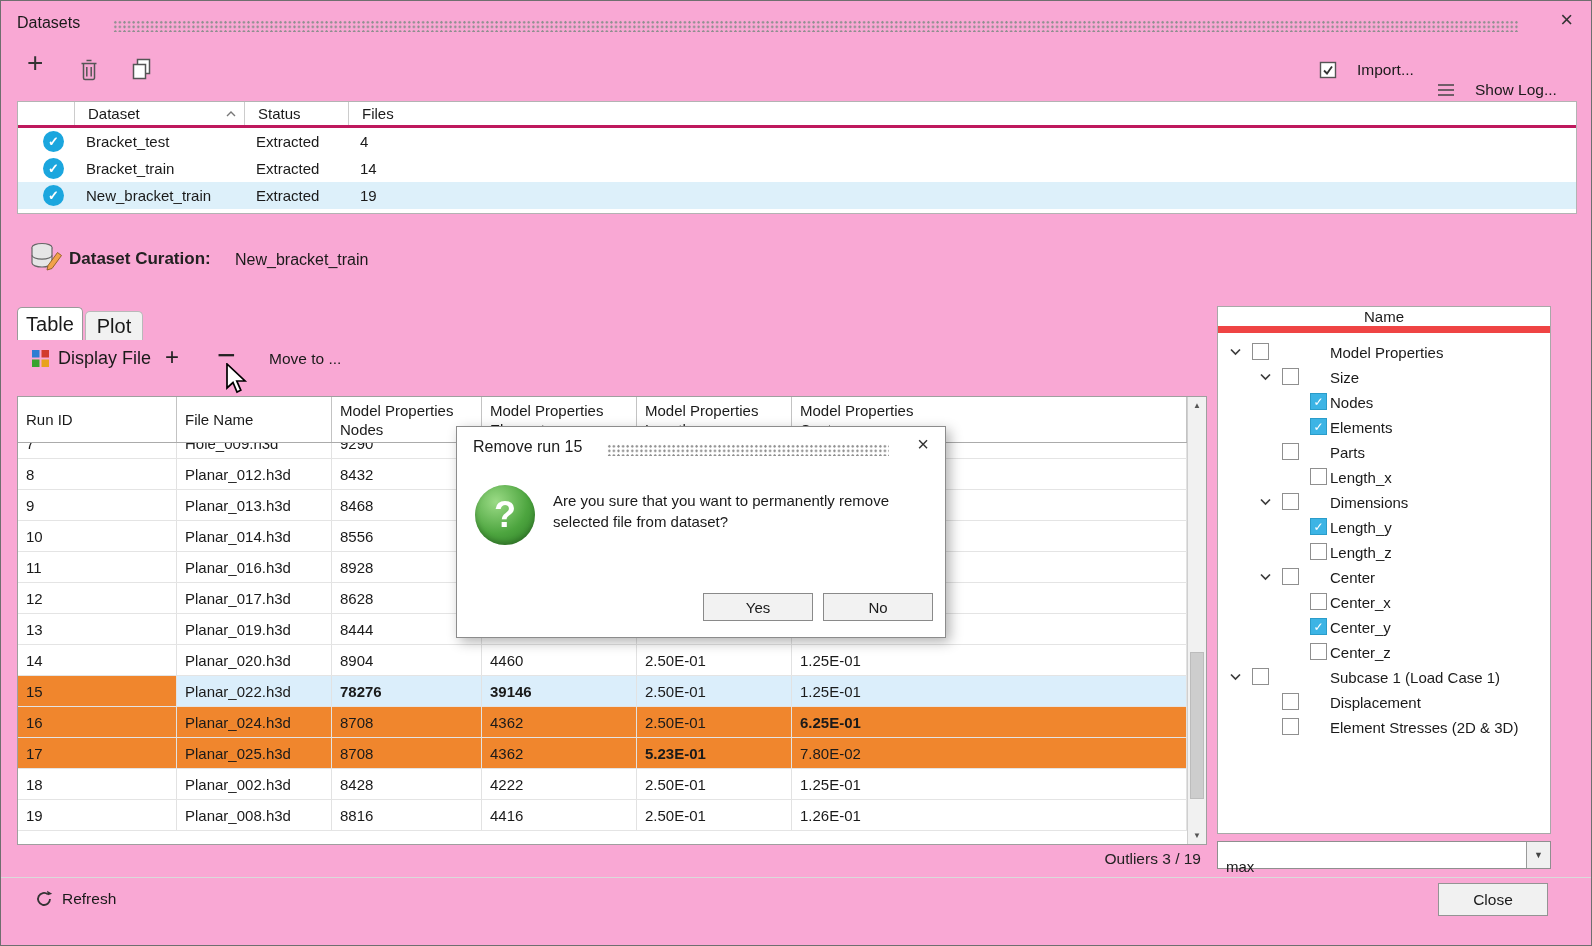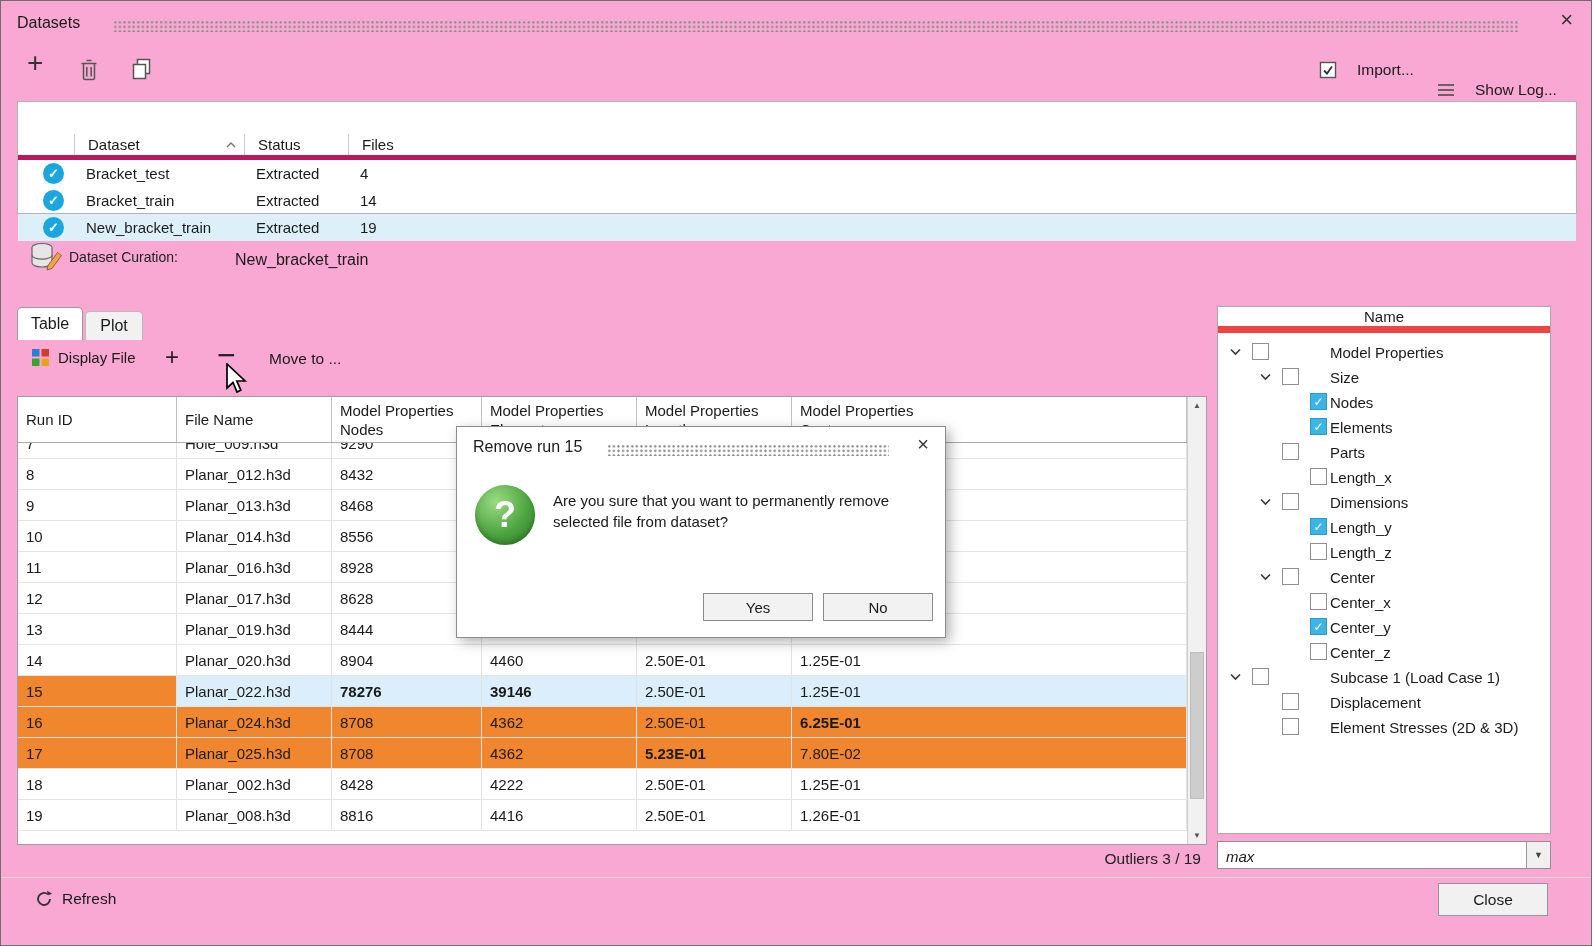--- a/index.html
+++ b/index.html
@@ -20,42 +20,42 @@
   .win-close { position:absolute; right:18px; top:8px; font-size:22px; color:#333; line-height:1; cursor:default; }
   
   .tb-plus { position:absolute; left:26px; top:48px; font-size:28px; font-weight:300; color:#333; line-height:1; }
   .tb-trash { position:absolute; left:78px; top:57px; }
   .tb-copy { position:absolute; left:130px; top:57px; }
   .tb-group { position:absolute; top:60px; display:flex; align-items:center; gap:20px; font-size:15.5px; }
   .tb-import { left:1318px; }
   .tb-showlog { left:1436px;margin-top:20px; }
   
   .ds-table { position:absolute; left:16px; top:100px; width:1560px; height:113px; border:1px solid #b3b3b3; background:#fff; }
-  .ds-header { display:grid; grid-template-columns:56px 170px 104px 1fr; height:26px; border-bottom:5px solid #be185d;margin-top:32px; }
+  .ds-header { display:grid; grid-template-columns:56px 170px 104px 1fr; height:26px; border-bottom:3px solid #be185d; }
   .ds-header .hcell { display:flex; align-items:center; padding-left:13px; border-left:1px solid #cccccc; font-size:15px; }
   .ds-header .hcell:first-child { border-left:none; }
   .sort-caret { margin-left:auto; margin-right:8px; display:flex; }
   .ds-row { display:grid; grid-template-columns:56px 170px 104px 1fr; height:27px; align-items:center; }
   .ds-row.selected { background:#ddf0fa; }
   .ds-row .cell { padding-left:12px; }
   .ds-iconcell { display:flex; align-items:center; padding-left:25px; }
   .ds-check {
     width:21px; height:21px; border-radius:50%; background:#1ba6de; color:#fff;
     font-size:13px; font-weight:bold; display:flex; align-items:center; justify-content:center;
   }
   
   .cur-icon { position:absolute; left:28px; top:240px; }
-  .cur-label { position:absolute; left:68px; top:248px; font-size:14px; font-weight:normal; color:#222; }
+  .cur-label { position:absolute; left:68px; top:248px; font-size:17px; font-weight:bold; color:#222; }
   .cur-value { position:absolute; left:234px; top:250px; font-size:16px; }
   
-  .tab { position:absolute; display:flex; align-items:center; justify-content:center; font-size:16px; border-radius:5px 5px 0 0; }
+  .tab { position:absolute; display:flex; align-items:center; justify-content:center; font-size:20px; border-radius:5px 5px 0 0; }
   .tab-table { left:16px; top:306px; width:66px; height:33px; background:#fff; border:1px solid #9a9a9a; border-bottom:none; z-index:2; }
   .tab-plot { left:84px; top:310px; width:58px; height:29px; background:#f1f1f1; border:1px solid #b9b9b9; border-bottom:none; }
   
-  .tt-displayfile { position:absolute; left:30px; top:347px; display:flex; align-items:center; gap:8px; font-size:15px; }
+  .tt-displayfile { position:absolute; left:30px; top:347px; display:flex; align-items:center; gap:8px; font-size:18px; }
   .tt-plus { position:absolute; left:164px; top:344px; font-size:24px; color:#222; line-height:1; }
   .tt-minus { position:absolute; left:216px; top:338px; font-size:32px; color:#222; line-height:1; }
   .tt-moveto { position:absolute; left:268px; top:349px; font-size:15.5px; }
   
   .rt { position:absolute; left:16px; top:395px; width:1190px; height:449px; border:1px solid #9f9f9f; background:#fff; }
   .rt-header {
     position:absolute; left:0; top:0; right:19px; height:46px;
     border-bottom:1px solid #ababab; display:grid;
     grid-template-columns:159px 155px 150px 155px 155px 1fr; background:#fff; z-index:2;
   }
@@ -83,21 +83,21 @@
   .ti-chevron { position:absolute; top:8px; display:flex; }
   .ti-check {
     position:absolute; top:3px; width:17px; height:17px; background:#fff;
     border:1px solid #8f8f8f; display:flex; align-items:center; justify-content:center;
     font-size:12px; color:#fff;
   }
   .ti-check.checked { background:#3cb4e5; border-color:#2a9cc9; }
   .ti-label { position:absolute; left:112px; top:4px; font-size:15px; white-space:nowrap; }
   
   .agg-combo { position:absolute; left:1216px; top:840px; width:334px; height:28px; border:1px solid #8f8f8f; background:#fff; }
-  .agg-text { position:absolute; left:8px; top:6px; font-size:15px;font-style:italic; }
+  .agg-text { position:absolute; left:8px; top:16px; font-size:15px; }
   .agg-btn { position:absolute; right:0; top:0; bottom:0; width:24px; border-left:1px solid #9a9a9a; background:#f0f0f0; display:flex; align-items:center; justify-content:center; font-size:9px; color:#444; }
   
   .bottom-sep { position:absolute; left:0; right:0; top:876px; border-top:1px solid #dadada; }
   .refresh-group { position:absolute; left:34px; top:889px; display:flex; align-items:center; gap:9px; font-size:15.5px; }
   .close-btn {
     position:absolute; left:1437px; top:882px; width:110px; height:33px;
     background:#f1f1f1; border:1px solid #949494;
     display:flex; align-items:center; justify-content:center; font-size:15.5px;
   }
   

